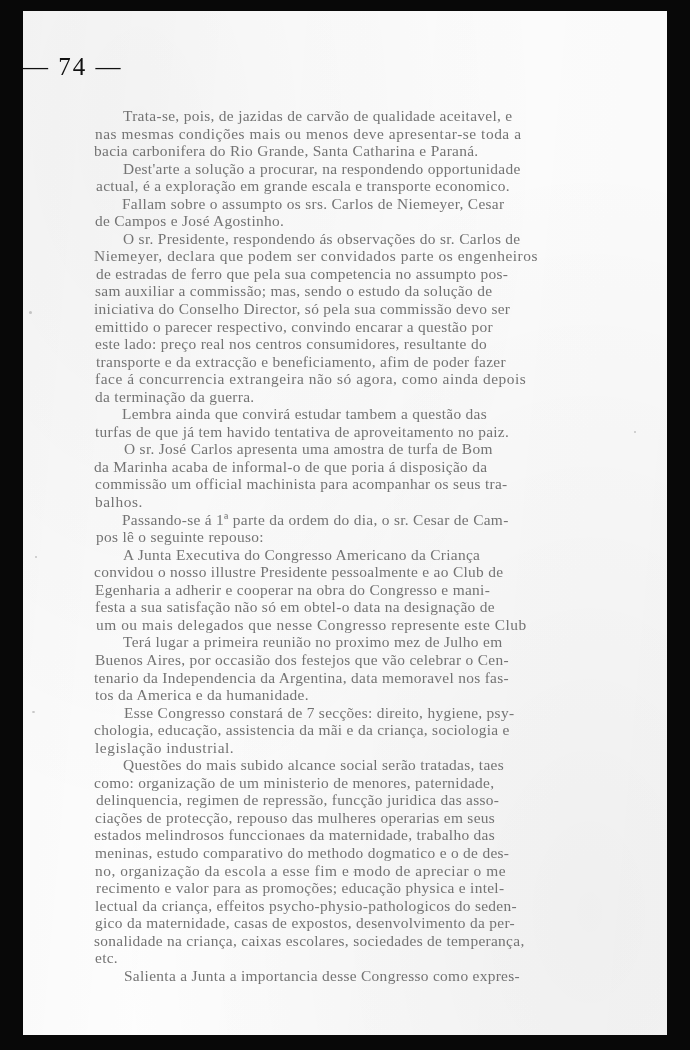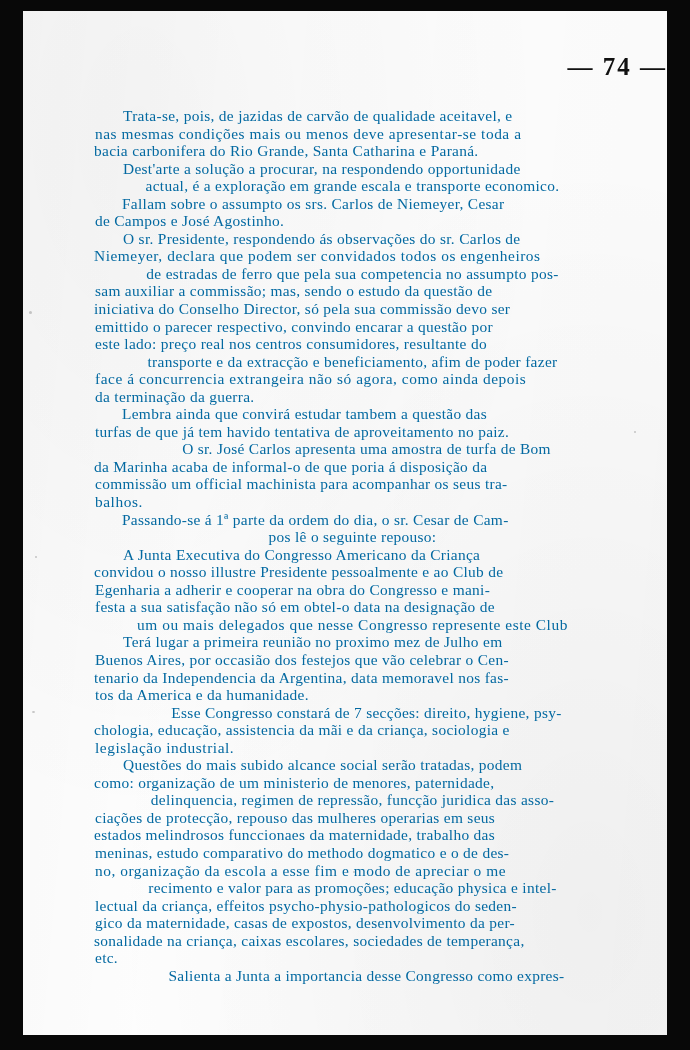--- a/index.html
+++ b/index.html
@@ -51,52 +51,52 @@
     border-radius: 50%;
     opacity: 0.55;
   }
 
   
   .folio {
     position: absolute;
     top: 42px;
     left: 0;
     width: 644px;
-    text-align: right;
+    text-align: left;
     font-size: 25px;
-    font-weight: bold;
+    font-weight: normal;
     letter-spacing: 2px;
     color: #111111;
   }
 
   
   .textblock {
     position: absolute;
     left: 72px;
     top: 96px;
     width: 514px;
   }
 
   .ln {
     display: block;
     height: 17.55px;
     line-height: 17.55px;
     font-size: 15.4px;
-    color: #0369a1;
+    color: #737373;
     white-space: pre;
     letter-spacing: 0.02em;
     transform-origin: left center;
   }
   
   .ln.indent { text-indent: 28px; }
   .ln .it { }
 
   
   .ln:nth-child(3n)   { margin-left: -1px; }
-  .ln:nth-child(5n)   { margin-left: 1px; text-align: center; }
+  .ln:nth-child(5n)   { margin-left: 1px; }
   .ln:nth-child(7n+2) { letter-spacing: 0.035em; }
 </style>
 </head>
 <body>
 
 <div class="scan-frame">
   <div class="page-sheet">
 
     <div class="paper-grain"></div>
 
@@ -111,23 +111,23 @@
 
     <div class="textblock">
         <span class="ln indent">Trata-se, pois, de jazidas de carvão de qualidade aceitavel, e</span>
         <span class="ln">nas mesmas condições mais ou menos deve apresentar-se toda a</span>
         <span class="ln">bacia carbonifera do Rio Grande, Santa Catharina e Paraná.</span>
         <span class="ln indent">Dest'arte a solução a procurar, na respondendo opportunidade</span>
         <span class="ln">actual, é a exploração em grande escala e transporte economico.</span>
         <span class="ln indent">Fallam sobre o assumpto os srs. Carlos de Niemeyer, Cesar</span>
         <span class="ln">de Campos e José Agostinho.</span>
         <span class="ln indent"><span class="it">O sr. Presidente,</span> respondendo ás observações do sr. Carlos de</span>
-        <span class="ln">Niemeyer, declara que podem ser convidados todos os engenheiros</span>
+        <span class="ln">Niemeyer, declara que podem ser convidados parte os engenheiros</span>
         <span class="ln">de estradas de ferro que pela sua competencia no assumpto pos-</span>
-        <span class="ln">sam auxiliar a commissão; mas, sendo o estudo da questão de</span>
+        <span class="ln">sam auxiliar a commissão; mas, sendo o estudo da solução de</span>
         <span class="ln">iniciativa do Conselho Director, só pela sua commissão devo ser</span>
         <span class="ln">emittido o parecer respectivo, convindo encarar a questão por</span>
         <span class="ln">este lado: preço real nos centros consumidores, resultante do</span>
         <span class="ln">transporte e da extracção e beneficiamento, afim de poder fazer</span>
         <span class="ln">face á concurrencia extrangeira não só agora, como ainda depois</span>
         <span class="ln">da terminação da guerra.</span>
         <span class="ln indent">Lembra ainda que convirá estudar tambem a questão das</span>
         <span class="ln">turfas de que já tem havido tentativa de aproveitamento no paiz.</span>
         <span class="ln indent"><span class="it">O sr. José Carlos</span> apresenta uma amostra de turfa de Bom</span>
         <span class="ln">da Marinha acaba de informal-o de que poria á disposição da</span>
@@ -140,21 +140,21 @@
         <span class="ln">Egenharia a adherir e cooperar na obra do Congresso e mani-</span>
         <span class="ln">festa a sua satisfação não só em obtel-o data na designação de</span>
         <span class="ln">um ou mais delegados que nesse Congresso represente este Club</span>
         <span class="ln indent">Terá lugar a primeira reunião no proximo mez de Julho em</span>
         <span class="ln">Buenos Aires, por occasião dos festejos que vão celebrar o Cen-</span>
         <span class="ln">tenario da Independencia da Argentina, data memoravel nos fas-</span>
         <span class="ln">tos da America e da humanidade.</span>
         <span class="ln indent">Esse Congresso constará de 7 secções: direito, hygiene, psy-</span>
         <span class="ln">chologia, educação, assistencia da mãi e da criança, sociologia e</span>
         <span class="ln">legislação industrial.</span>
-        <span class="ln indent">Questões do mais subido alcance social serão tratadas, podem</span>
+        <span class="ln indent">Questões do mais subido alcance social serão tratadas, taes</span>
         <span class="ln">como: organização de um ministerio de menores, paternidade,</span>
         <span class="ln">delinquencia, regimen de repressão, funcção juridica das asso-</span>
         <span class="ln">ciações de protecção, repouso das mulheres operarias em seus</span>
         <span class="ln">estados melindrosos funccionaes da maternidade, trabalho das</span>
         <span class="ln">meninas, estudo comparativo do methodo dogmatico e o de des-</span>
         <span class="ln">no, organização da escola a esse fim e modo de apreciar o me</span>
         <span class="ln">recimento e valor para as promoções; educação physica e intel-</span>
         <span class="ln">lectual da criança, effeitos psycho-physio-pathologicos do seden-</span>
         <span class="ln">gico da maternidade, casas de expostos, desenvolvimento da per-</span>
         <span class="ln">sonalidade na criança, caixas escolares, sociedades de temperança,</span>

